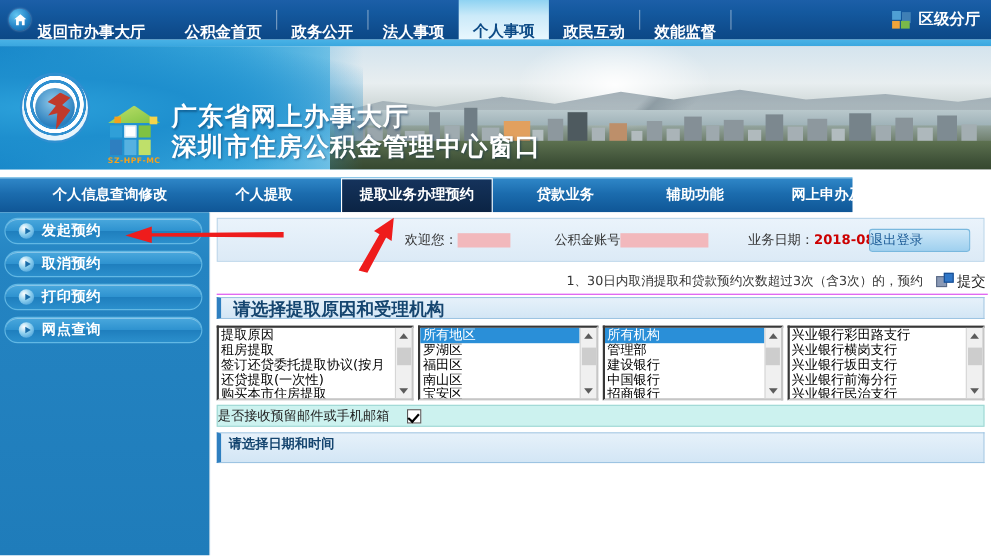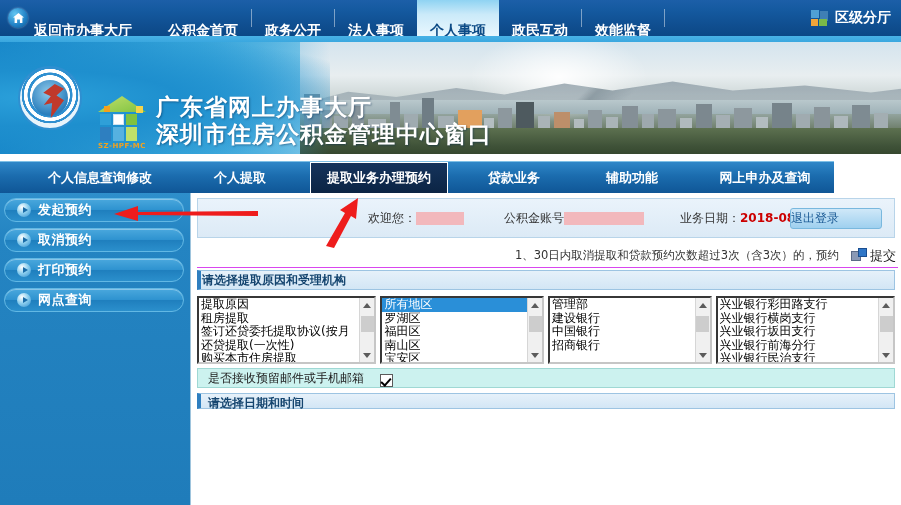--- a/index.html
+++ b/index.html
@@ -37,20 +37,21 @@
   .nav-item {
     color: #ffffff; font-size: 14px; font-weight: bold;
     padding: 12px 13px; height: 36px; line-height: 36px;
     white-space: nowrap; cursor: pointer;
   }
   .nav-item.first { padding-left: 0; }
   .nav-sep { width: 1px; height: 18px; background: rgba(255,255,255,.45); }
   .nav-item.active {
     background: linear-gradient(to bottom, #8fd3f2 0%, #cbeaf9 40%, #e9f7fe 100%);
     color: #0d4b86;
+    font-family: Liberation Mono, monospace;
   }
   .district-btn {
     position: absolute; right: 10px; top: 0; height: 36px;
     display: flex; align-items: center; gap: 6px; cursor: pointer;
   }
   .district-glyph { width: 18px; height: 16px; position: relative; flex: 0 0 auto; }
   .district-glyph i { position: absolute; display: block; }
   .dg1 { left: 0; top: 0; width: 8px; height: 8px; background: #4f9fd4; }
   .dg2 { left: 9px; top: 1px; width: 8px; height: 10px; background: #3f7fb5; }
   .dg3 { left: 0; top: 9px; width: 7px; height: 7px; background: #f0a43a; }
@@ -131,21 +132,21 @@
   }
   .logo-title .l1 { font-size: 23px; letter-spacing: 1px; }
   .logo-title .l2 { font-size: 23px; letter-spacing: 1px; }
   .sz-hpf {
     position: absolute; left: 98px; top: 100px; font-size: 7px; font-weight: bold;
     color: #f4a11d; letter-spacing: .5px;
   }
 
   
   .tabbar {
-    position: absolute; left: 0; top: 161px; width: 834px; height: 32px;
+    position: absolute; left: 0; top: 161px; width: 775px; height: 32px;
     background: linear-gradient(to bottom, #2f87c8 0%, #1b6cae 45%, #0f5696 100%);
     border-top: 1px solid #7fc0e6;
   }
   .tabbar-inner { position: relative; height: 32px; }
   .tab {
     position: absolute; top: 0; height: 32px; line-height: 32px;
     color: #ffffff; font-size: 13px; font-weight: bold; text-align: center;
     cursor: pointer; white-space: nowrap;
   }
   .tab.active {
@@ -217,22 +218,22 @@
   .submit-btn { display: flex; align-items: center; gap: 2px; cursor: pointer; padding-right: 2px; }
   .submit-icon { width: 17px; height: 15px; position: relative; flex: 0 0 auto; }
   .submit-icon .si-a { position:absolute; left:0; top:3px; width:10px; height:10px; background:#8a99b5; border:1px solid #5a6a86; }
   .submit-icon .si-b { position:absolute; left:7px; top:0; width:9px; height:9px; background:#2f76c7; border:1px solid #1a4e90; }
   .submit-label { font-size: 13px; color: #222; }
 
   .section-head {
     margin: 2px 6px 0 6px; height: 20px; line-height: 19px;
     background: linear-gradient(to bottom, #e6f1fa, #d3e6f5);
     border: 1px solid #9dc4e2; border-left: 4px solid #2e7fc0;
-    padding-left: 1px;
-    font-size: 12px; font-weight: bold; color: #15456f;
+    padding-left: 11px;
+    font-size: 16px; font-weight: bold; color: #15456f;
   }
 
   .lists-row {
     margin: 6px 6px 0 6px; display: flex; gap: 4px;
   }
   .listbox {
     position: relative; height: 68px; overflow: hidden;
     background: #ffffff; border: 2px inset #c6c6c6;
     border-top-color: #8b8b8b; border-left-color: #8b8b8b;
   }
@@ -258,35 +259,35 @@
   }
   .lb-arrow.down:after {
     content:""; width:0; height:0; border-left:4px solid transparent; border-right:4px solid transparent; border-top:5px solid #5b5b5b;
   }
   .lb-thumb { width: 13px; height: 16px; background: #cdcdcd; margin: 4px 0; cursor: pointer; }
   .lb-track { flex: 1; }
 
   .checkbox-row {
     margin: 4px 6px 0 6px; height: 20px;
     background: #ccf2ef; border: 1px solid #9fd8d4;
-    display: flex; align-items: flex-end; padding-left: 10px; gap: 16px;
+    display: flex; align-items: center; padding-left: 0; gap: 16px;
   }
   .cb-label { font-size: 12px; color: #222; }
   .cb-box {
     width: 13px; height: 13px; background: #ffffff; border: 1px solid #5a5a5a;
     position: relative; cursor: pointer; flex: 0 0 auto;
   }
   .cb-box.checked:after {
     content: ""; position: absolute; left: 2px; top: 1px;
     width: 4px; height: 8px; border: solid #000; border-width: 0 2px 2px 0;
     transform: rotate(42deg);
   }
 
   .section-head2 {
-    margin: 5px 6px 12px 6px; height: 16px; line-height: 19px;
+    margin: 5px 6px 12px 6px; height: 28px; line-height: 19px;
     background: linear-gradient(to bottom, #e6f1fa, #d3e6f5);
     border: 1px solid #9dc4e2; border-left: 4px solid #2e7fc0;
     padding-left: 7px;
     font-size: 12px; font-weight: bold; color: #15456f;
   }
   .table-wrap { margin: 0 6px 0 6px; border: 1px solid #cddfee; border-top: none; }
   .tbl { width: 100%; border-collapse: collapse; }
   .tbl th {
     font-size: 12px; font-weight: normal; color: #333; text-align: left;
     padding: 4px 6px; background: #ffffff;
@@ -498,20 +499,21 @@
         <div class="lb-scroll">
           <span class="lb-arrow up"></span>
           <span class="lb-thumb"></span>
           <span class="lb-track"></span>
           <span class="lb-arrow down"></span>
         </div>
       </div>
 
       <div class="listbox lb3">
         <div class="lb-items">
+          <div class="lb-opt sel">所有机构</div>
           <div class="lb-opt">管理部</div>
           <div class="lb-opt">建设银行</div>
           <div class="lb-opt">中国银行</div>
           <div class="lb-opt">招商银行</div>
 
         </div>
         <div class="lb-scroll">
           <span class="lb-arrow up"></span>
           <span class="lb-thumb"></span>
           <span class="lb-track"></span>

